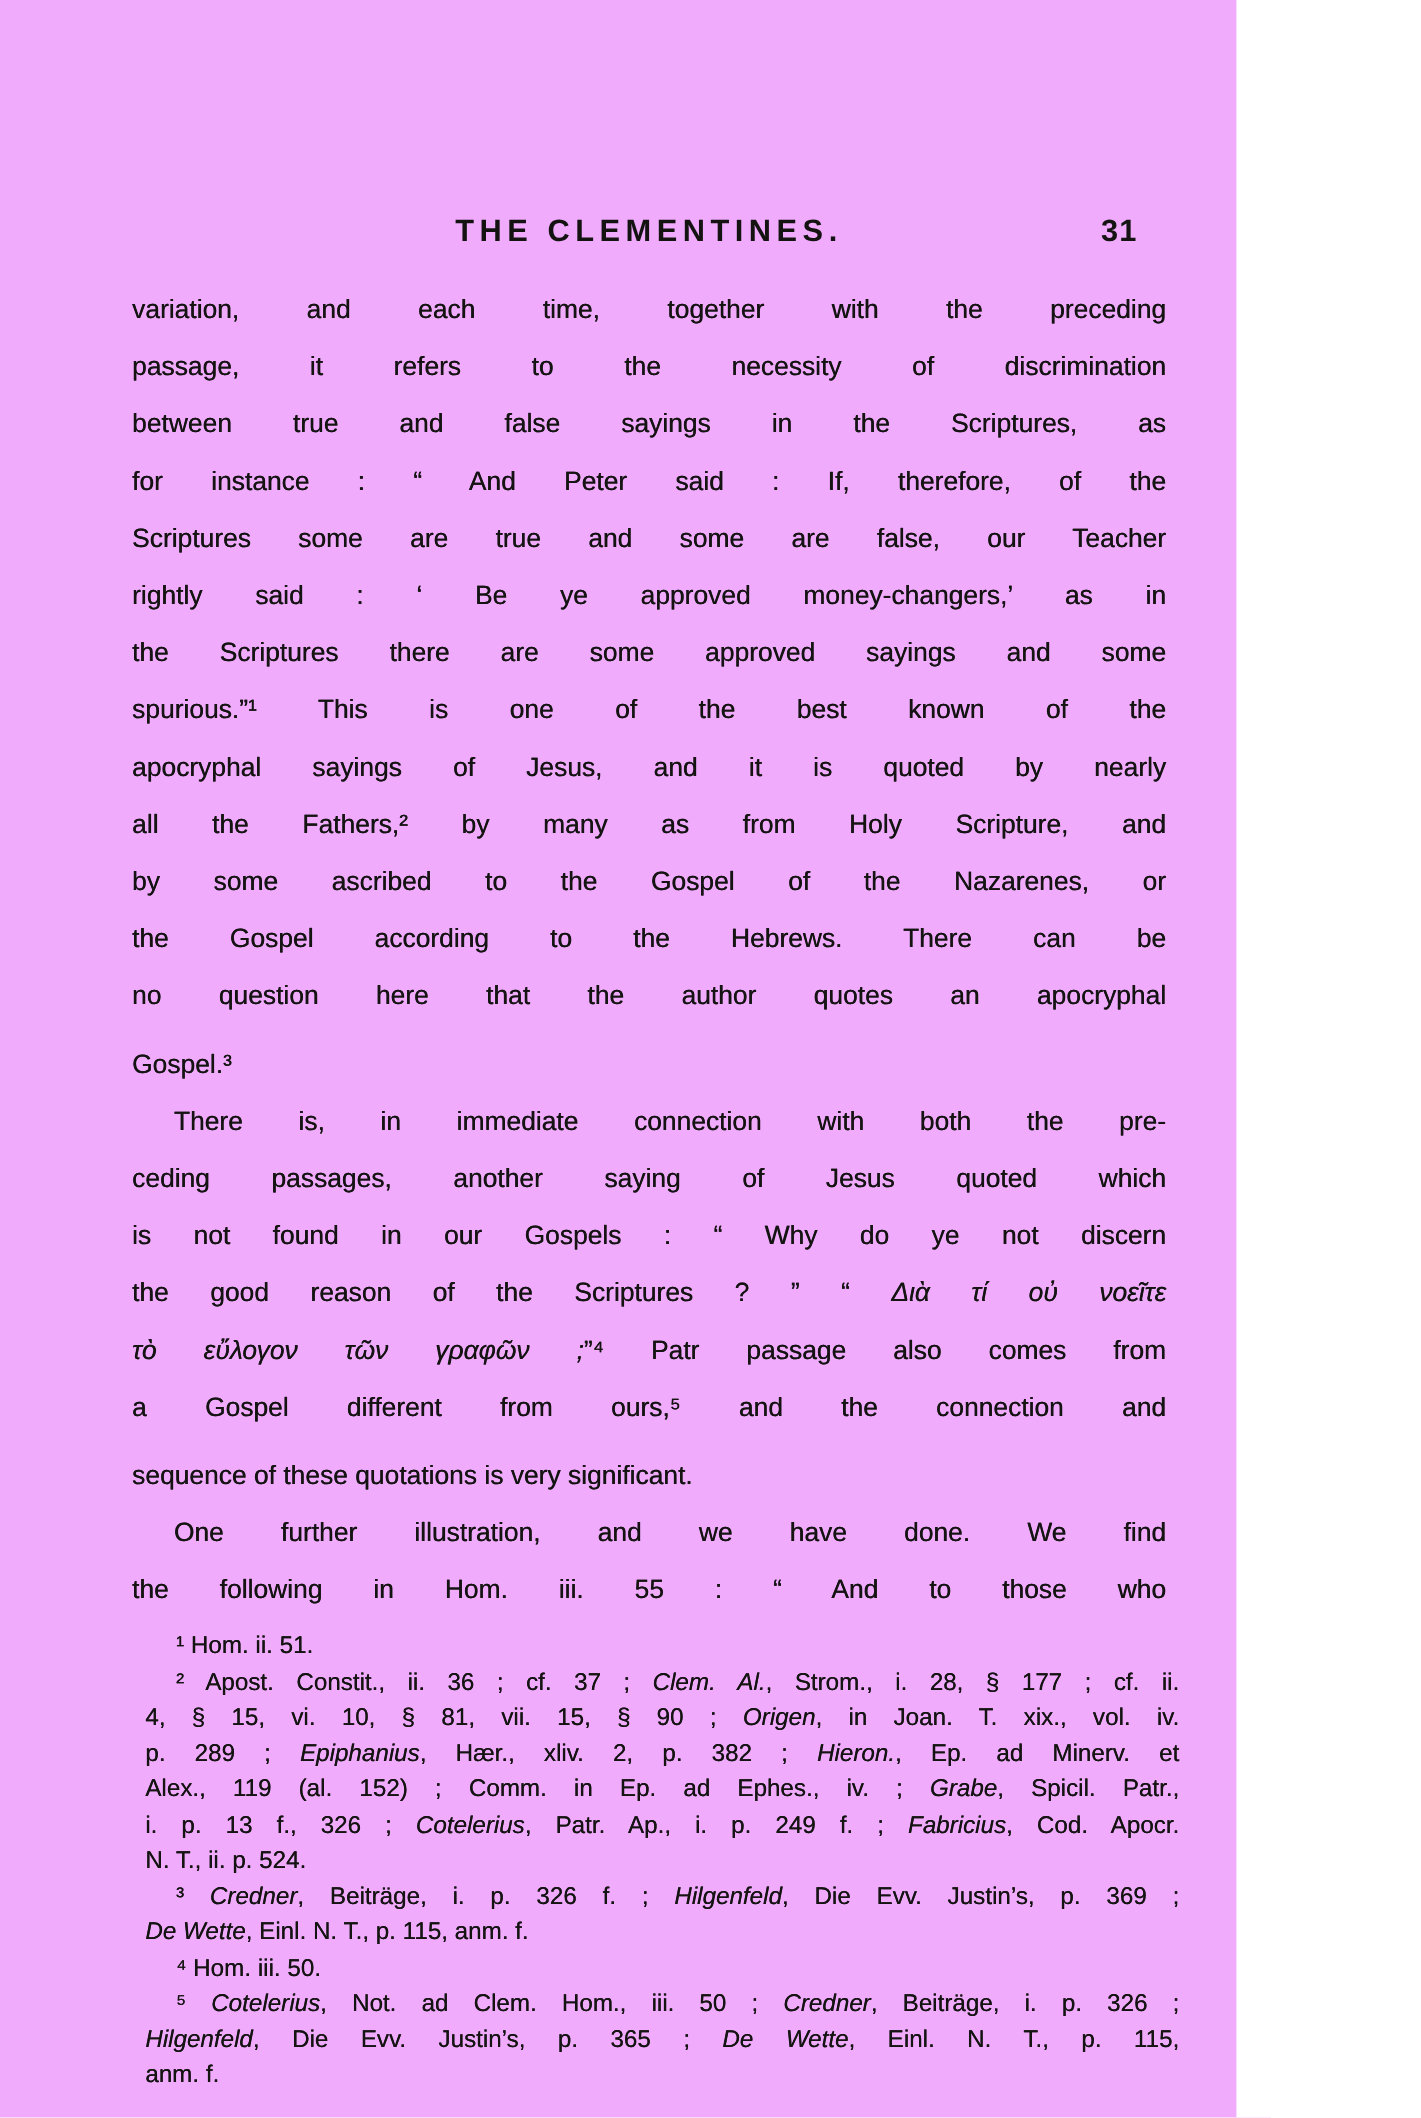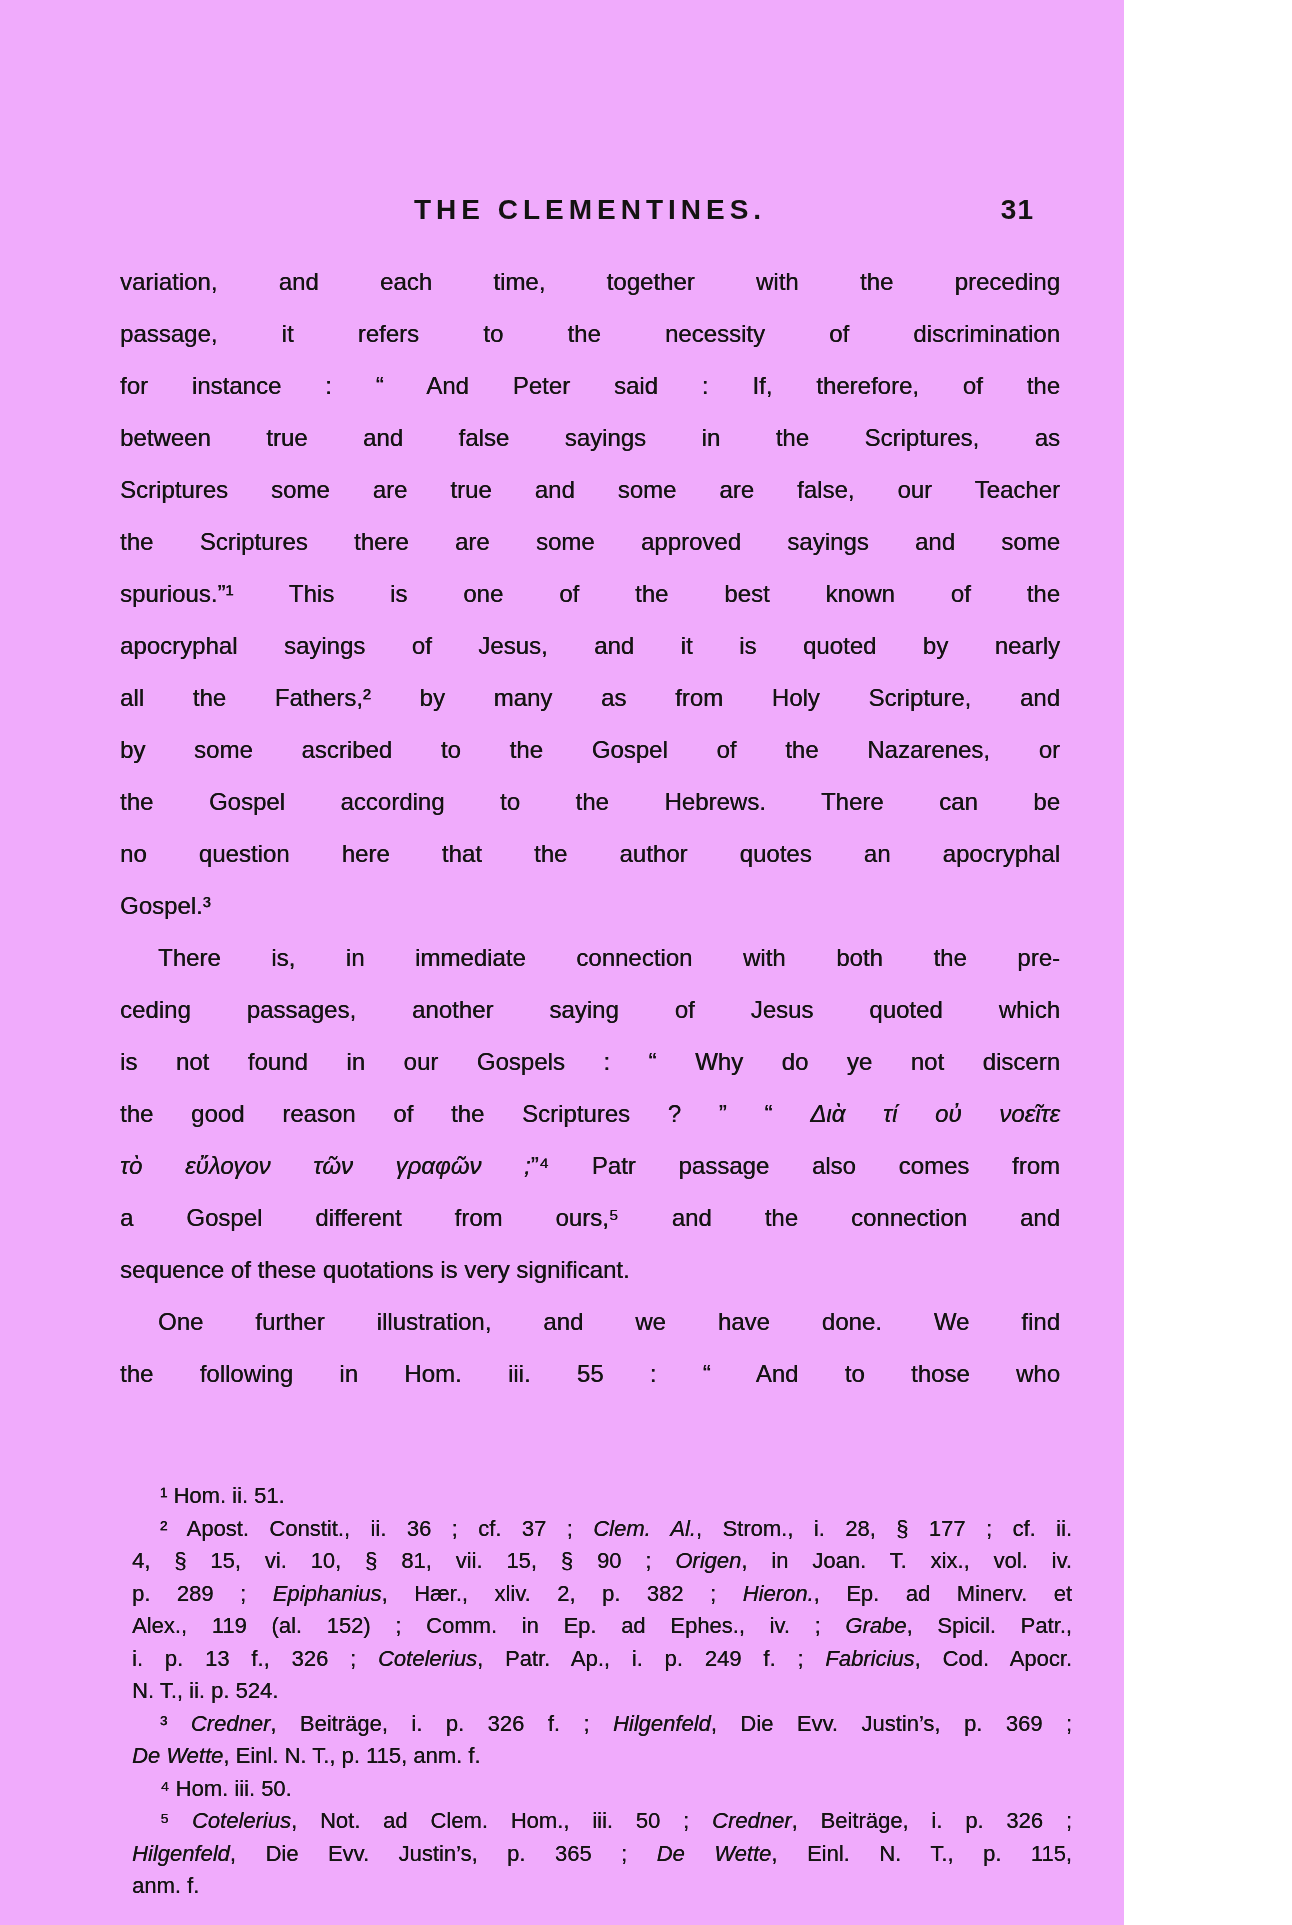--- a/index.html
+++ b/index.html
@@ -31,21 +31,21 @@
   .bodytext{
     position:absolute;top:256px;left:120px;width:940px;
     font-size:24px;line-height:52px;
     text-shadow:0.3px 0 0 currentColor;
   }
   .line{
     text-align:justify;
     text-align-last:justify;
     min-height:52px;
   }
-  .line.end{text-align-last:left;}
+  .line.end{text-align-last:left;margin-top:10px;}
   .line.ind{text-indent:38px;}
   .fnotes{
     position:absolute;top:1480px;left:120px;width:940px;
     font-size:22px;line-height:32.5px;
     text-shadow:0.2px 0 0 currentColor;
     margin-left:12px;
   }
   .fline{
     text-align:justify;
     text-align-last:justify;
@@ -61,23 +61,24 @@
 <div class="page">
 
   <div class="header">
     <div class="title">THE CLEMENTINES.</div>
     <div class="pagenum">31</div>
   </div>
 
   <div class="bodytext">
     <div class="line"><span>variation, and each time, together with the preceding</span></div>
     <div class="line"><span>passage, it refers to the necessity of discrimination</span></div>
+    <div class="line"><span>between true and false sayings in the Scriptures, as</span></div>
     <div class="line"><span>for instance : “ And Peter said : If, therefore, of the</span></div>
-    <div class="line"><span>between true and false sayings in the Scriptures, as</span></div>
     <div class="line"><span>Scriptures some are true and some are false, our Teacher</span></div>
+    <div class="line"><span>rightly said : ‘ Be ye approved money-changers,’ as in</span></div>
     <div class="line"><span>the Scriptures there are some approved sayings and some</span></div>
     <div class="line"><span>spurious.”¹  This is one of the best known of the</span></div>
     <div class="line"><span>apocryphal sayings of Jesus, and it is quoted by nearly</span></div>
     <div class="line"><span>all the Fathers,² by many as from Holy Scripture, and</span></div>
     <div class="line"><span>by some ascribed to the Gospel of the Nazarenes, or</span></div>
     <div class="line"><span>the Gospel according to the Hebrews.  There can be</span></div>
     <div class="line"><span>no question here that the author quotes an apocryphal</span></div>
     <div class="line end"><span>Gospel.³</span></div>
     <div class="line ind"><span>There is, in immediate connection with both the pre-</span></div>
     <div class="line"><span>ceding passages, another saying of Jesus quoted which</span></div>

